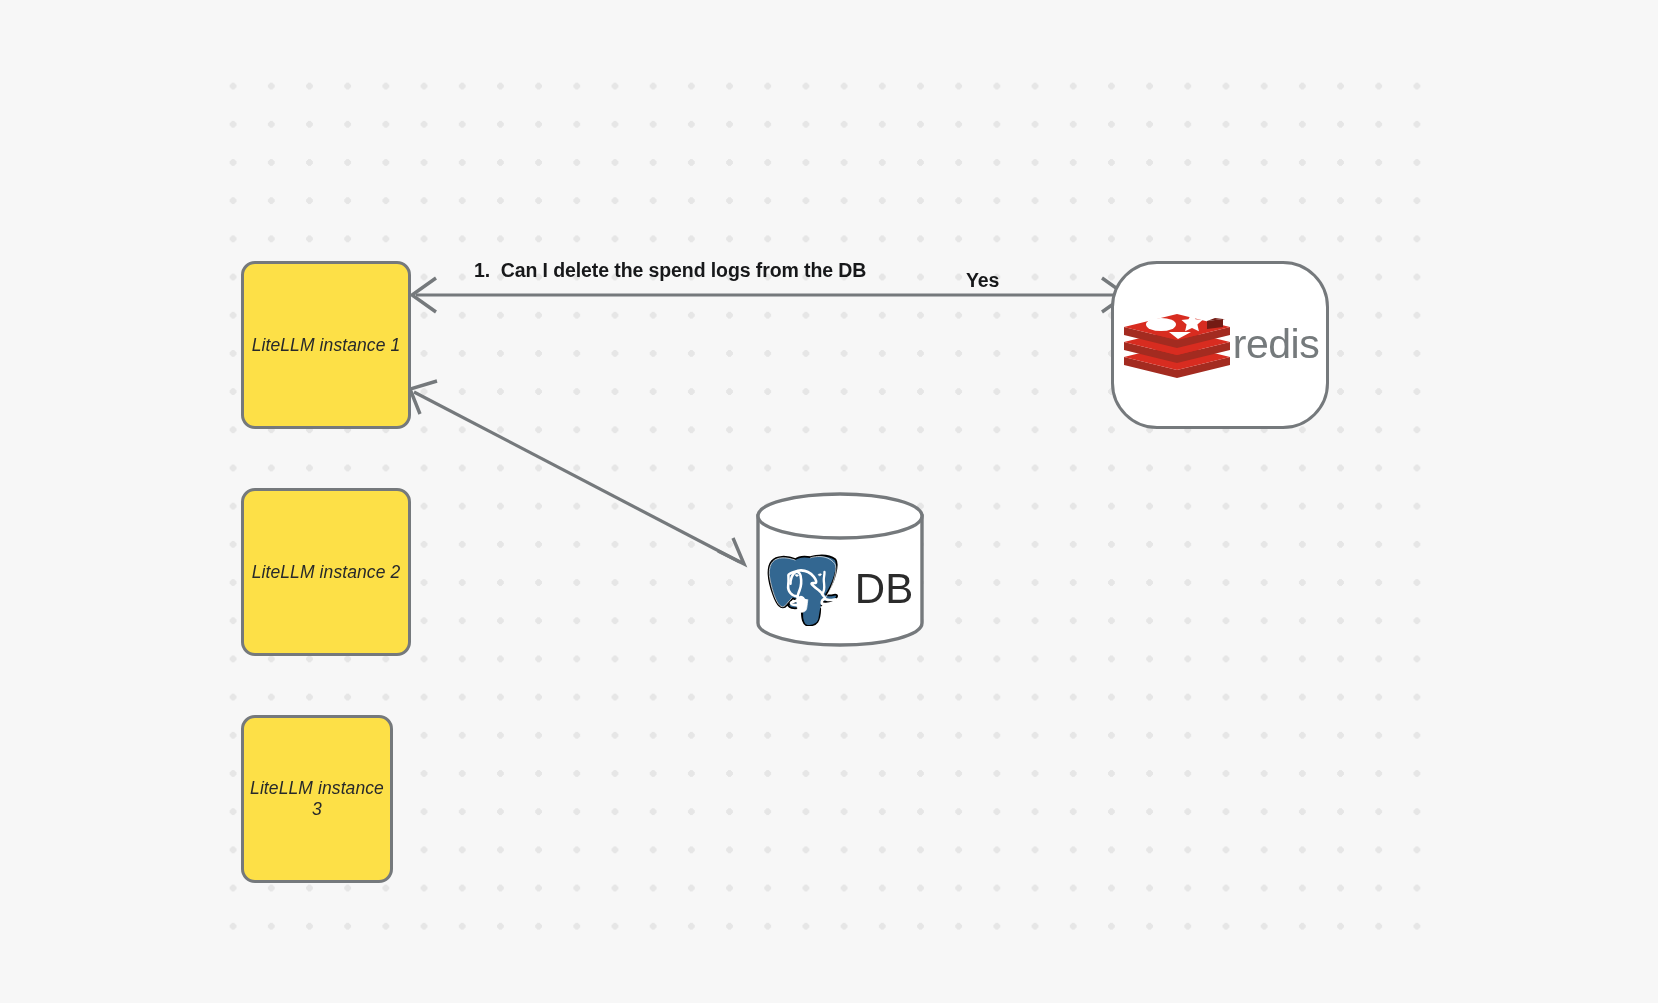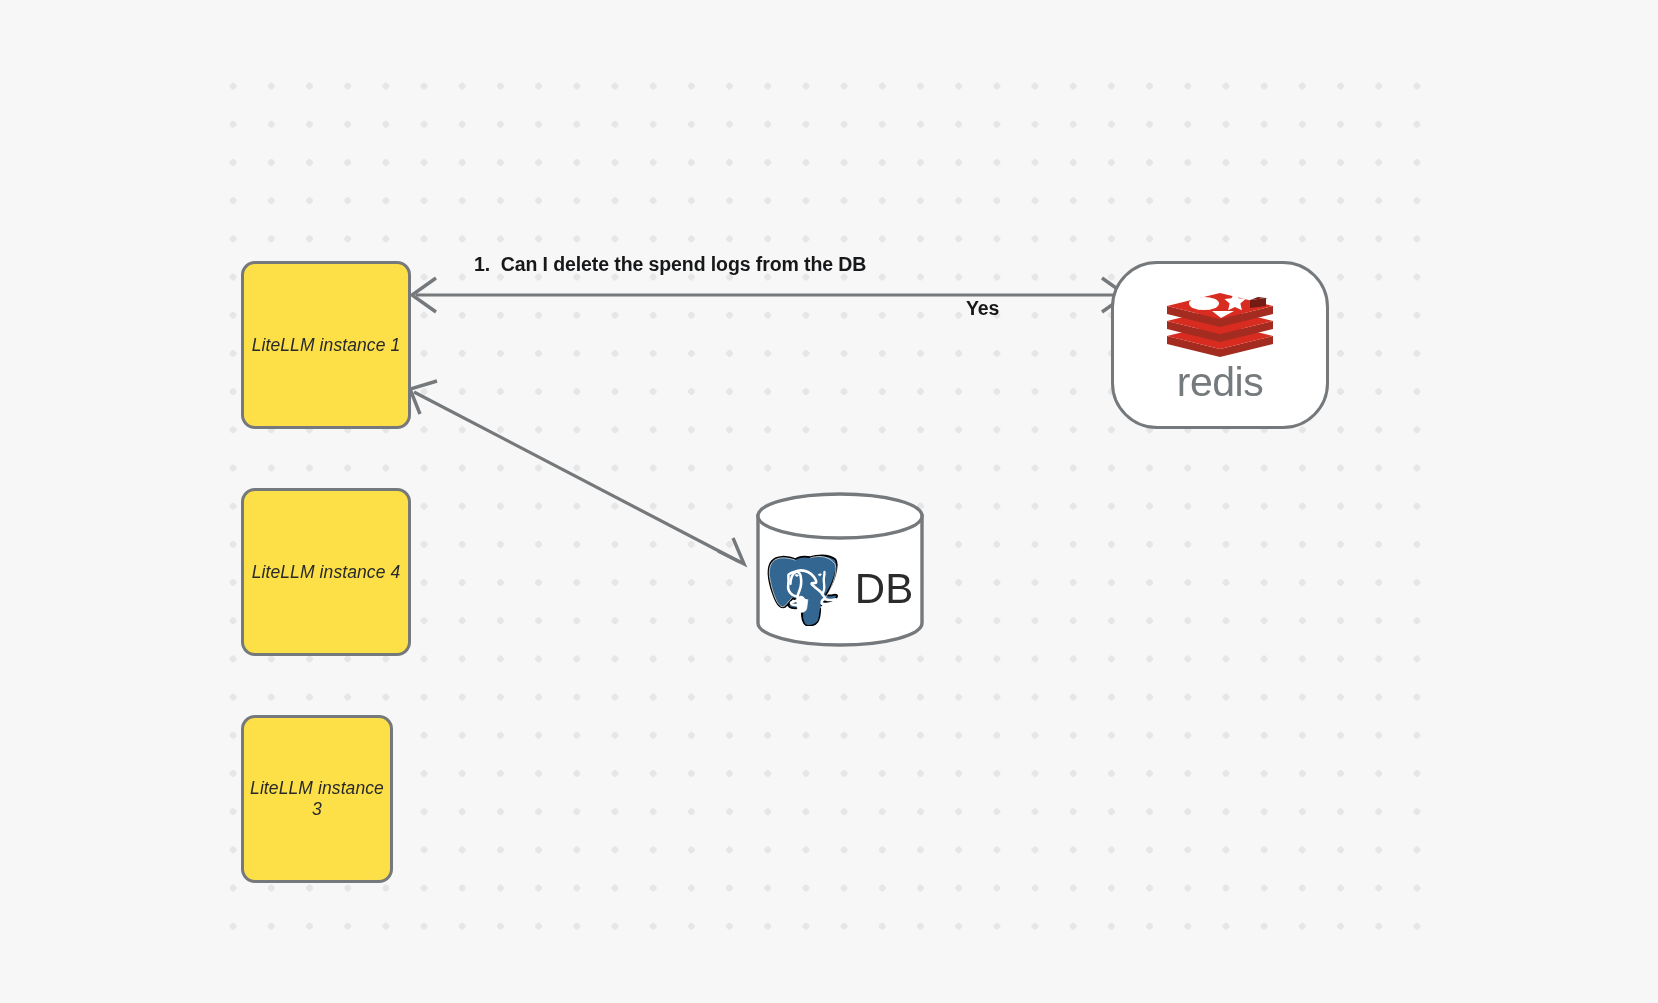--- a/index.html
+++ b/index.html
@@ -69,21 +69,21 @@
     border: 3.5px solid #75797c;
     border-radius: 46px;
     box-sizing: border-box;
     display: flex;
     flex-direction: column;
     align-items: center;
     justify-content: center;
   }
   .redis-logo-wrap {
     display: flex;
-    flex-direction: column;
+    flex-direction: row;
     align-items: center;
     justify-content: center;
     transform: translateY(-2px);
   }
   .redis-wordmark {
     font-family: "Liberation Sans", sans-serif;
     font-size: 41px;
     font-weight: 400;
     color: #757a7c;
     letter-spacing: -0.5px;
@@ -127,22 +127,22 @@
   
   .edge-label {
     position: absolute;
     font-family: "Liberation Sans", sans-serif;
     font-weight: bold;
     font-size: 19.5px;
     color: #17181a;
     white-space: pre;
     letter-spacing: -0.1px;
   }
-  #edge-label-1 { left: 474px; top: 253px; }
-  #edge-label-1-yes { left: 966px; top: 269px; margin-top: 28px; }
+  #edge-label-1 { left: 474px; top: 259px; }
+  #edge-label-1-yes { left: 966px; top: 269px; }
   #edge-label-2 { left: 551px; top: 435px; }
 </style>
 </head>
 <body>
 
 <div id="canvas">
 
   <div id="dot-grid"></div>
 
   <svg id="edge-layer" viewBox="0 0 1658 1003" xmlns="http://www.w3.org/2000/svg">
@@ -169,21 +169,21 @@
   <div class="edge-label" id="edge-label-1">1.  Can I delete the spend logs from the DB</div>
 
   <div class="edge-label" id="edge-label-1-yes">Yes</div>
 
 
   <div class="node-box" id="node-litellm-1">
     <span class="node-label">LiteLLM instance 1</span>
   </div>
 
   <div class="node-box" id="node-litellm-2">
-    <span class="node-label">LiteLLM instance 4</span>
+    <span class="node-label">LiteLLM instance 2</span>
   </div>
 
   <div class="node-box" id="node-litellm-3">
     <span class="node-label">LiteLLM instance 3</span>
   </div>
 
   <div id="node-redis">
     <div class="redis-logo-wrap">
       <svg width="112" height="76" viewBox="0 0 112 76">
 

